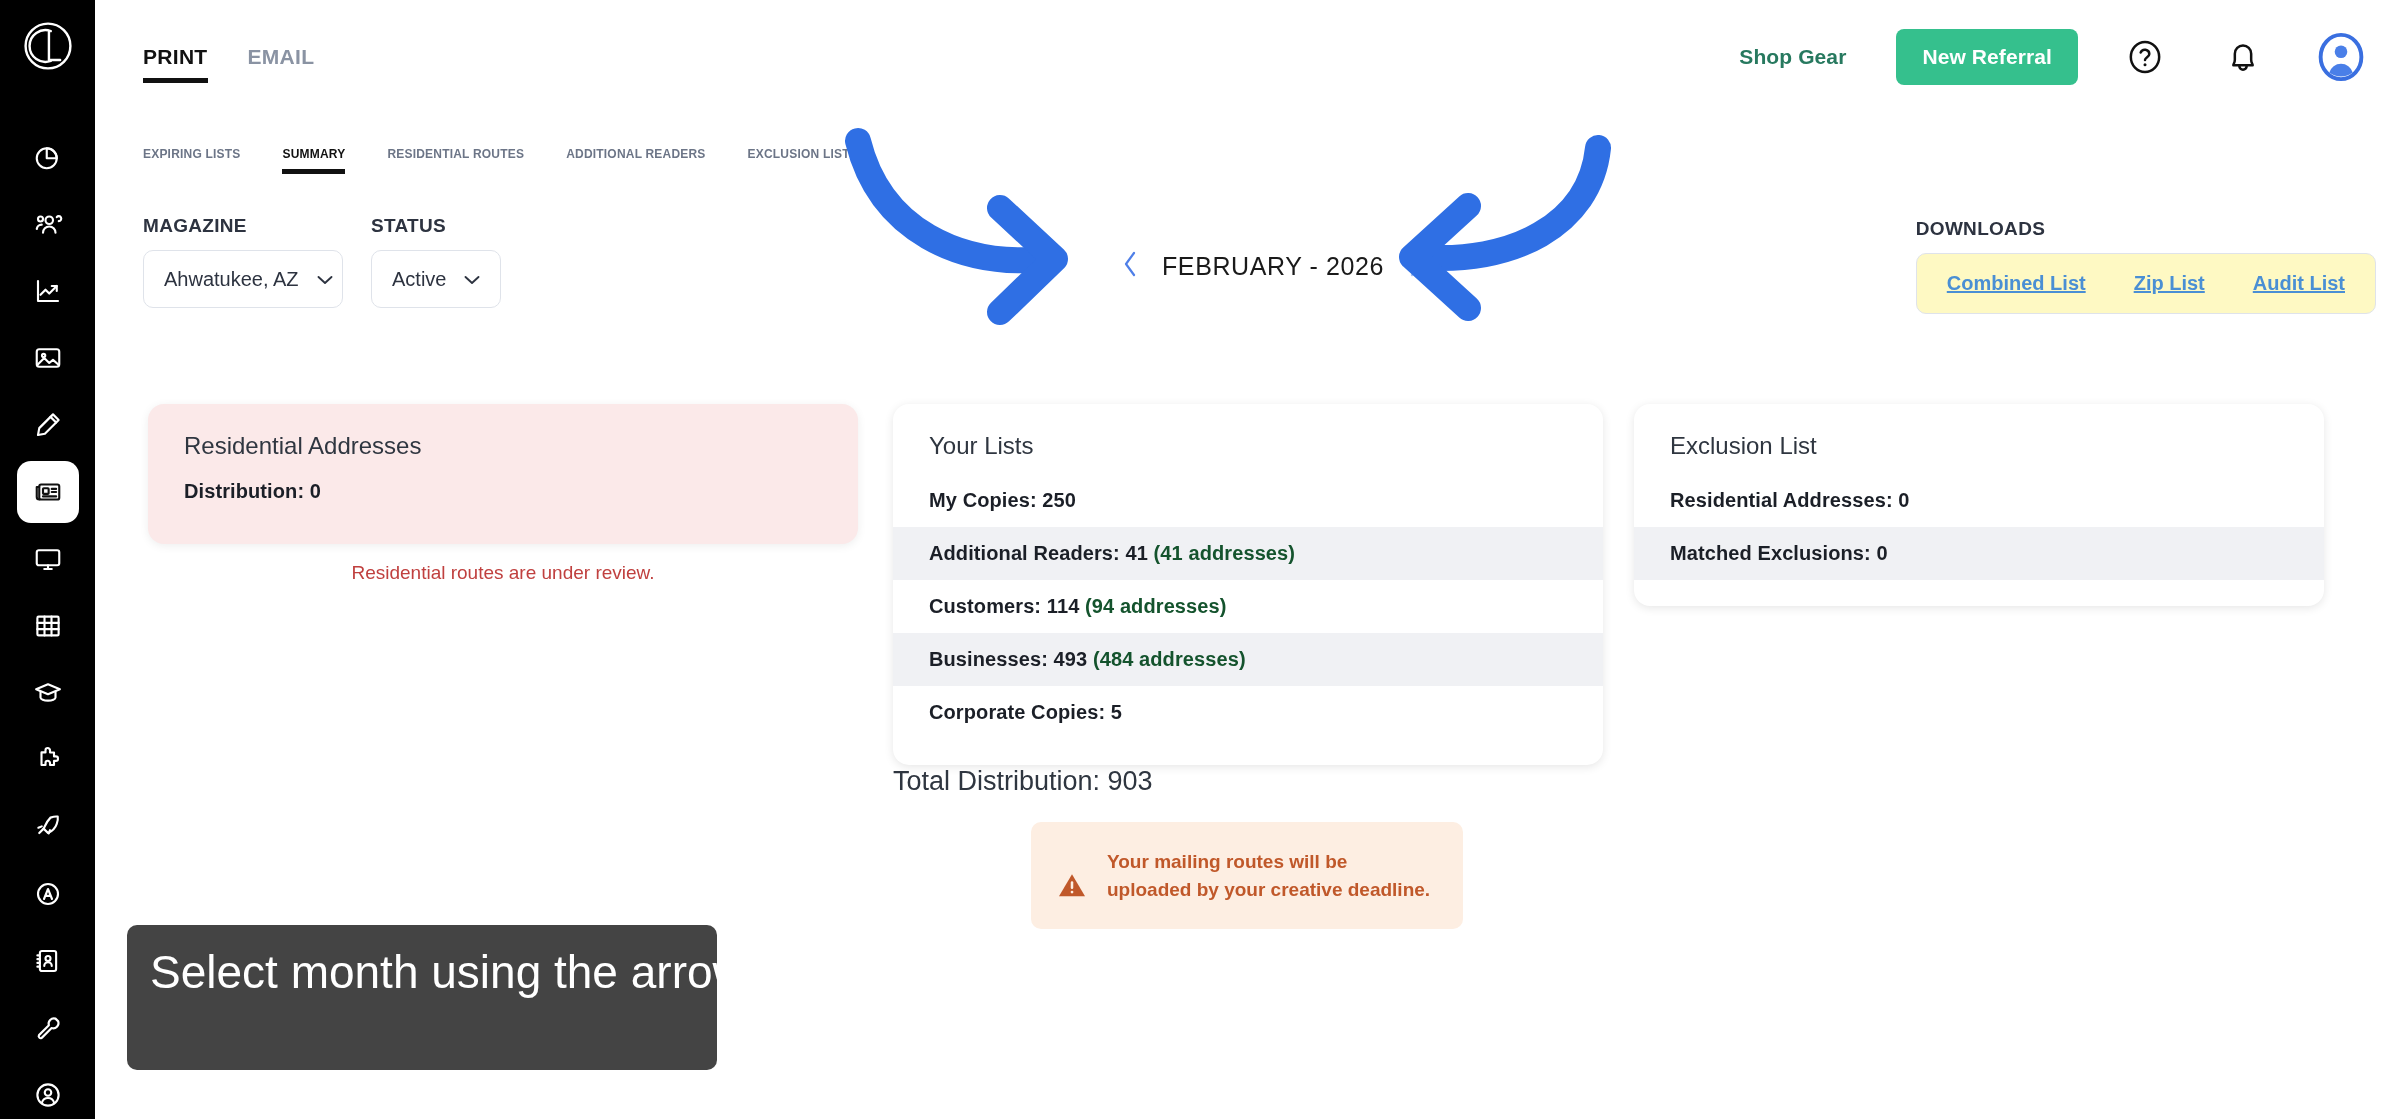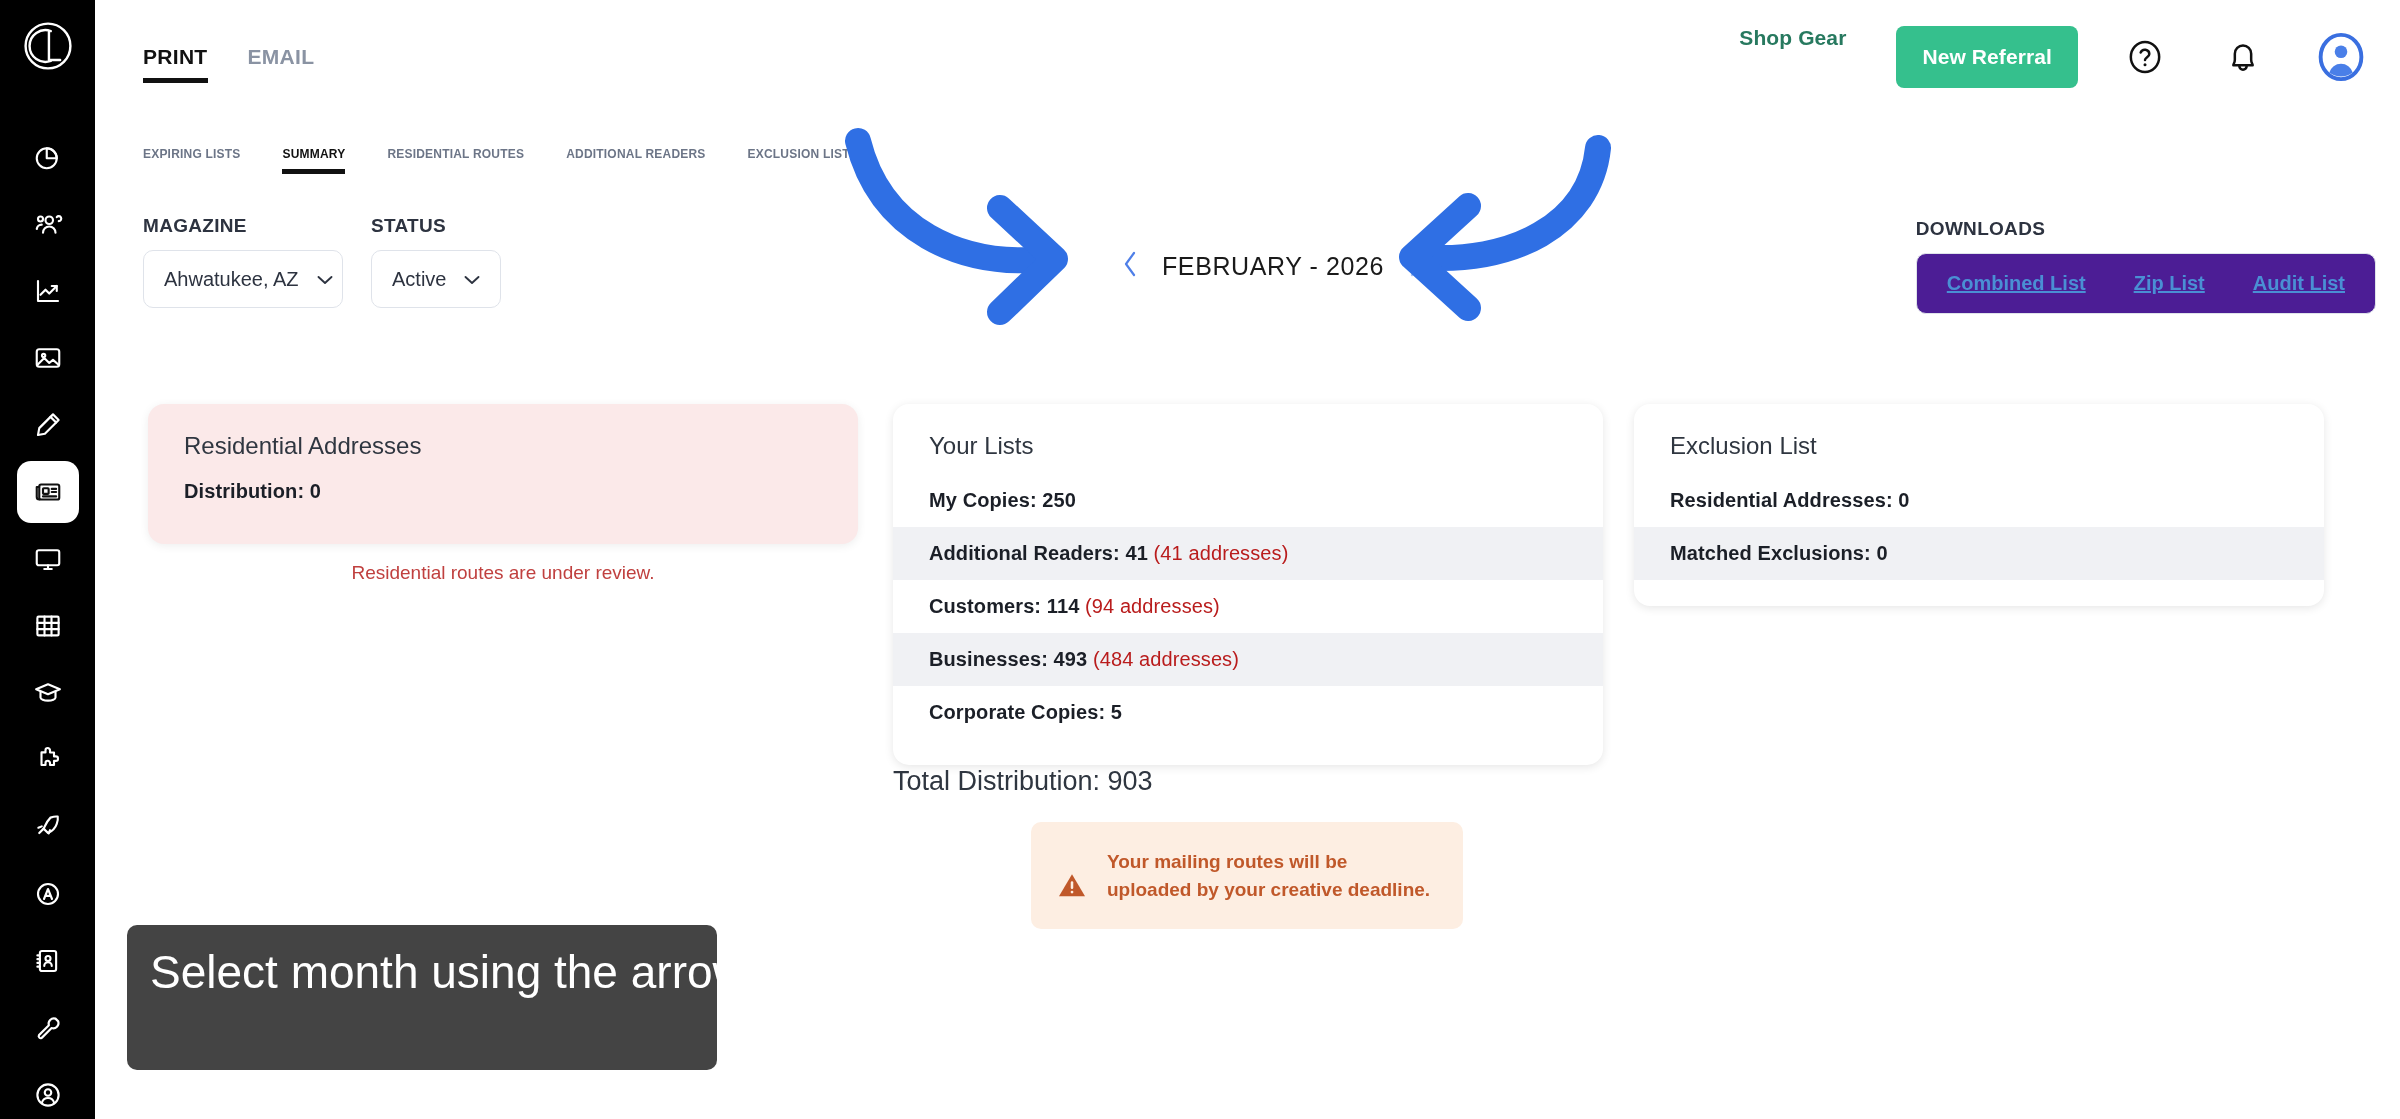--- a/index.html
+++ b/index.html
@@ -28,21 +28,21 @@
   .nav-item svg { width: 30px; height: 30px; display:block; }
   .nav-item.active { background: #ffffff; }
   .nav-item.active svg { stroke: #111111; }
   .nav-item svg { stroke: #ffffff; fill: none; stroke-width: 1.7; stroke-linecap: round; stroke-linejoin: round; }
 
   
   .header { position: absolute; left: 95px; top: 0; right: 0; height: 120px; background:#fff; }
   .header-tabs { position: absolute; left: 48px; top: 45px; display: flex; gap: 40px; }
   .htab { font-size: 21px; font-weight: 700; letter-spacing: .3px; color:#8a93a3; padding-bottom: 9px; }
   .htab.active { color:#111; border-bottom: 5px solid #111; }
-  .header-right { position:absolute; right: 28px; top: 26px; display:flex; gap: 18px; }
+  .header-right { position:absolute; right: 28px; top: 26px; display:flex; align-items:center; gap: 18px; }
   .shop-gear { font-size: 21px; font-weight: 700; color:#27795f; margin-right: 32px; letter-spacing:.1px;}
   .btn-referral {
     background:#35c08d; color:#fff; font-size:21px; font-weight:700;
     border:none; border-radius:8px; padding: 16px 26px; letter-spacing:.1px;
   }
   .icon-btn { width:62px; height:62px; display:flex; align-items:center; justify-content:center; margin-left:18px; }
   .icon-btn svg { display:block; }
 
   
   .subtabs { position:absolute; left: 143px; top: 147px; display:flex; gap: 42px; }
@@ -64,41 +64,41 @@
 
   
   .monthnav { position:absolute; left:1120px; top:248px; display:flex; align-items:center; gap:22px; }
   .monthnav .arrow { font-size:30px; color:#4f7fe8; font-weight:400; line-height:1; }
   .monthnav .label { font-size:25px; color:#1a1a1a; letter-spacing:.6px; white-space:nowrap; }
 
   
   .downloads { position:absolute; right:24px; top:218px; }
   .dl-title { font-size:19px; font-weight:700; color:#2d3340; letter-spacing:.3px; margin-bottom:13px; }
   .dl-box {
-    border:1.5px solid #dfe3ea; border-radius:10px; background:#4c1d95;
+    border:1.5px solid #dfe3ea; border-radius:10px; background:#fef9c3;
     padding: 18px 30px; display:flex; gap:48px; align-items:center;
   }
   .dl-link { font-size:20px; color:#4a8fd4; text-decoration:underline; font-weight:600; white-space:nowrap; }
 
   
   .cards { position:absolute; left:0; top:404px; width:2400px; }
   .card {
     position:absolute; border-radius:16px; background:#fff;
     box-shadow: 0 2px 10px rgba(0,0,0,.10);
   }
   .card-res { left:148px; top:0; width:710px; height:140px; background:#fbe9e9; box-shadow:0 2px 10px rgba(0,0,0,.07); }
   .card-lists { left:893px; top:0; width:710px; }
   .card-excl { left:1634px; top:0; width:690px; }
   .card-title { font-size:24px; color:#2f3640; padding: 28px 36px 0 36px; }
   .card-line {
     font-size:20px; color:#1b1f27; font-weight:700;
     padding: 15px 36px; letter-spacing:.1px;
   }
   .card-line.alt { background:#f0f1f4; }
-  .card-line .muted { color:#b91c1c; font-weight:400; }
+  .card-line .muted { color:#14532d; font-weight:700; }
   .card-res .card-line { padding-top: 20px; }
   .res-note { position:absolute; left:148px; top:158px; width:710px; text-align:center; font-size:19px; color:#c0403f; }
   .card-lists .pad-b { height: 26px; }
   .card-excl .pad-b { height: 26px; }
 
   
   .total { position:absolute; left:893px; top:766px; width:710px; text-align:left; font-size:27px; color:#2f3640; }
   .warnbox {
     position:absolute; left:1031px; top:822px; width:432px;
     background:#fdeee2; border-radius:10px;

